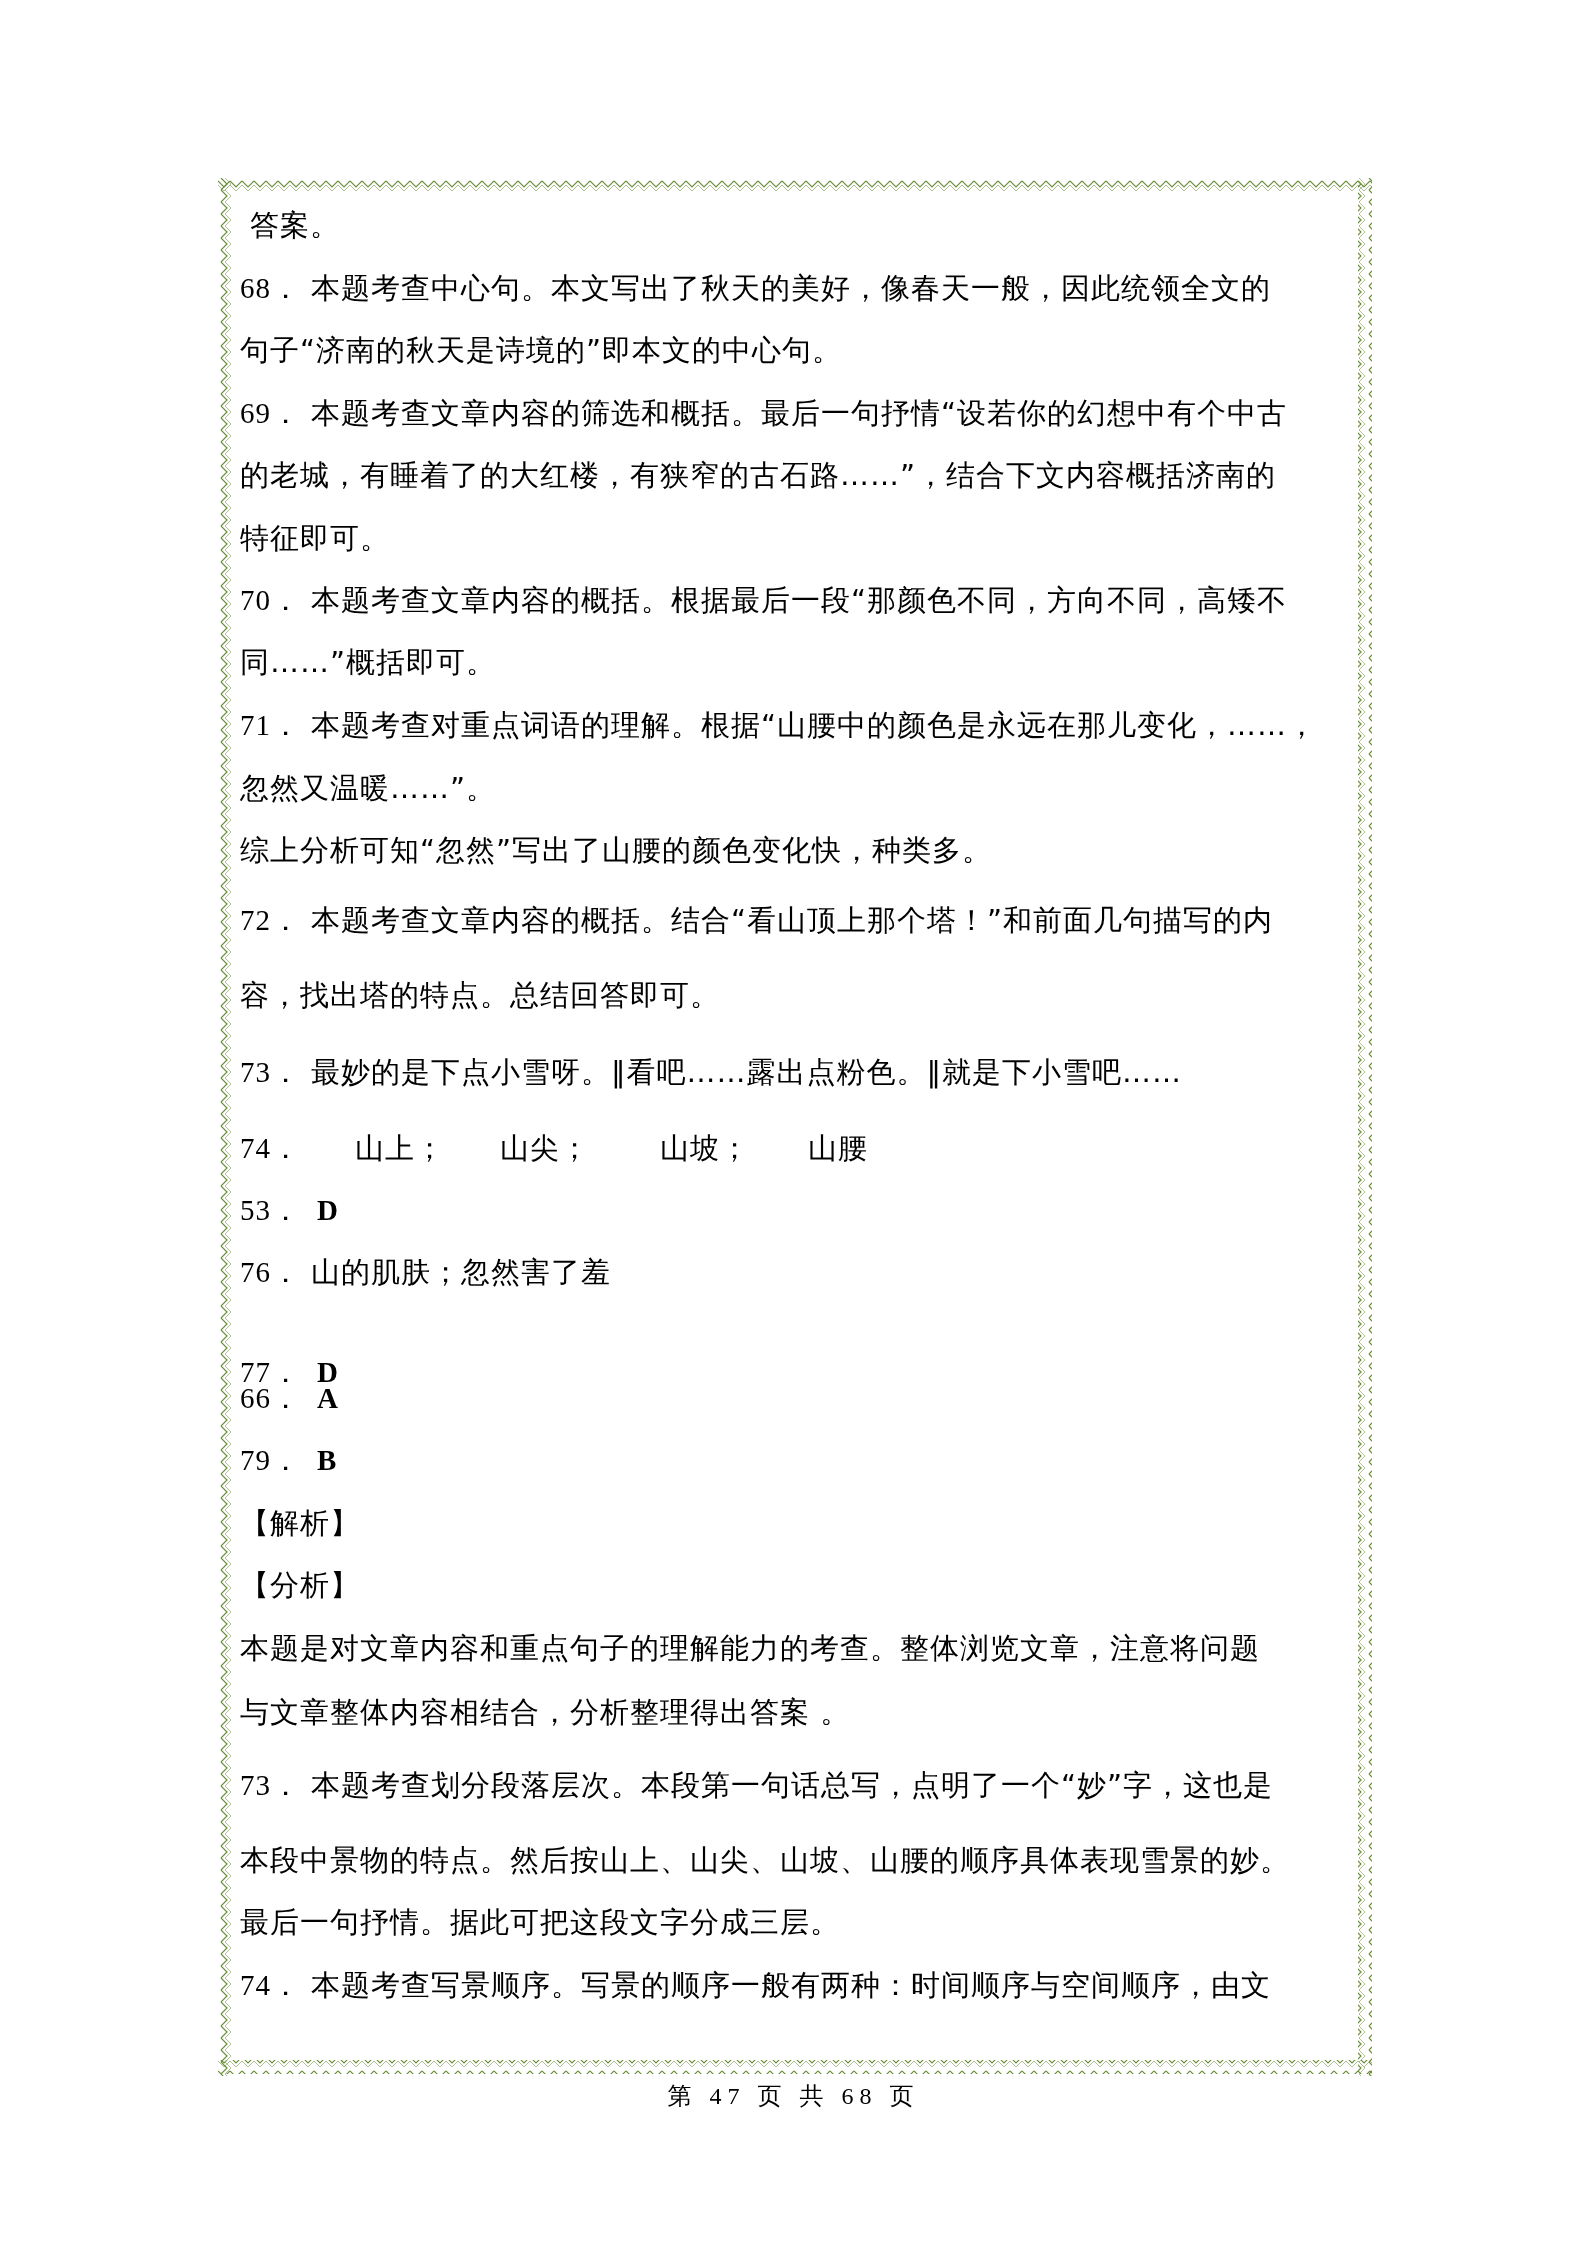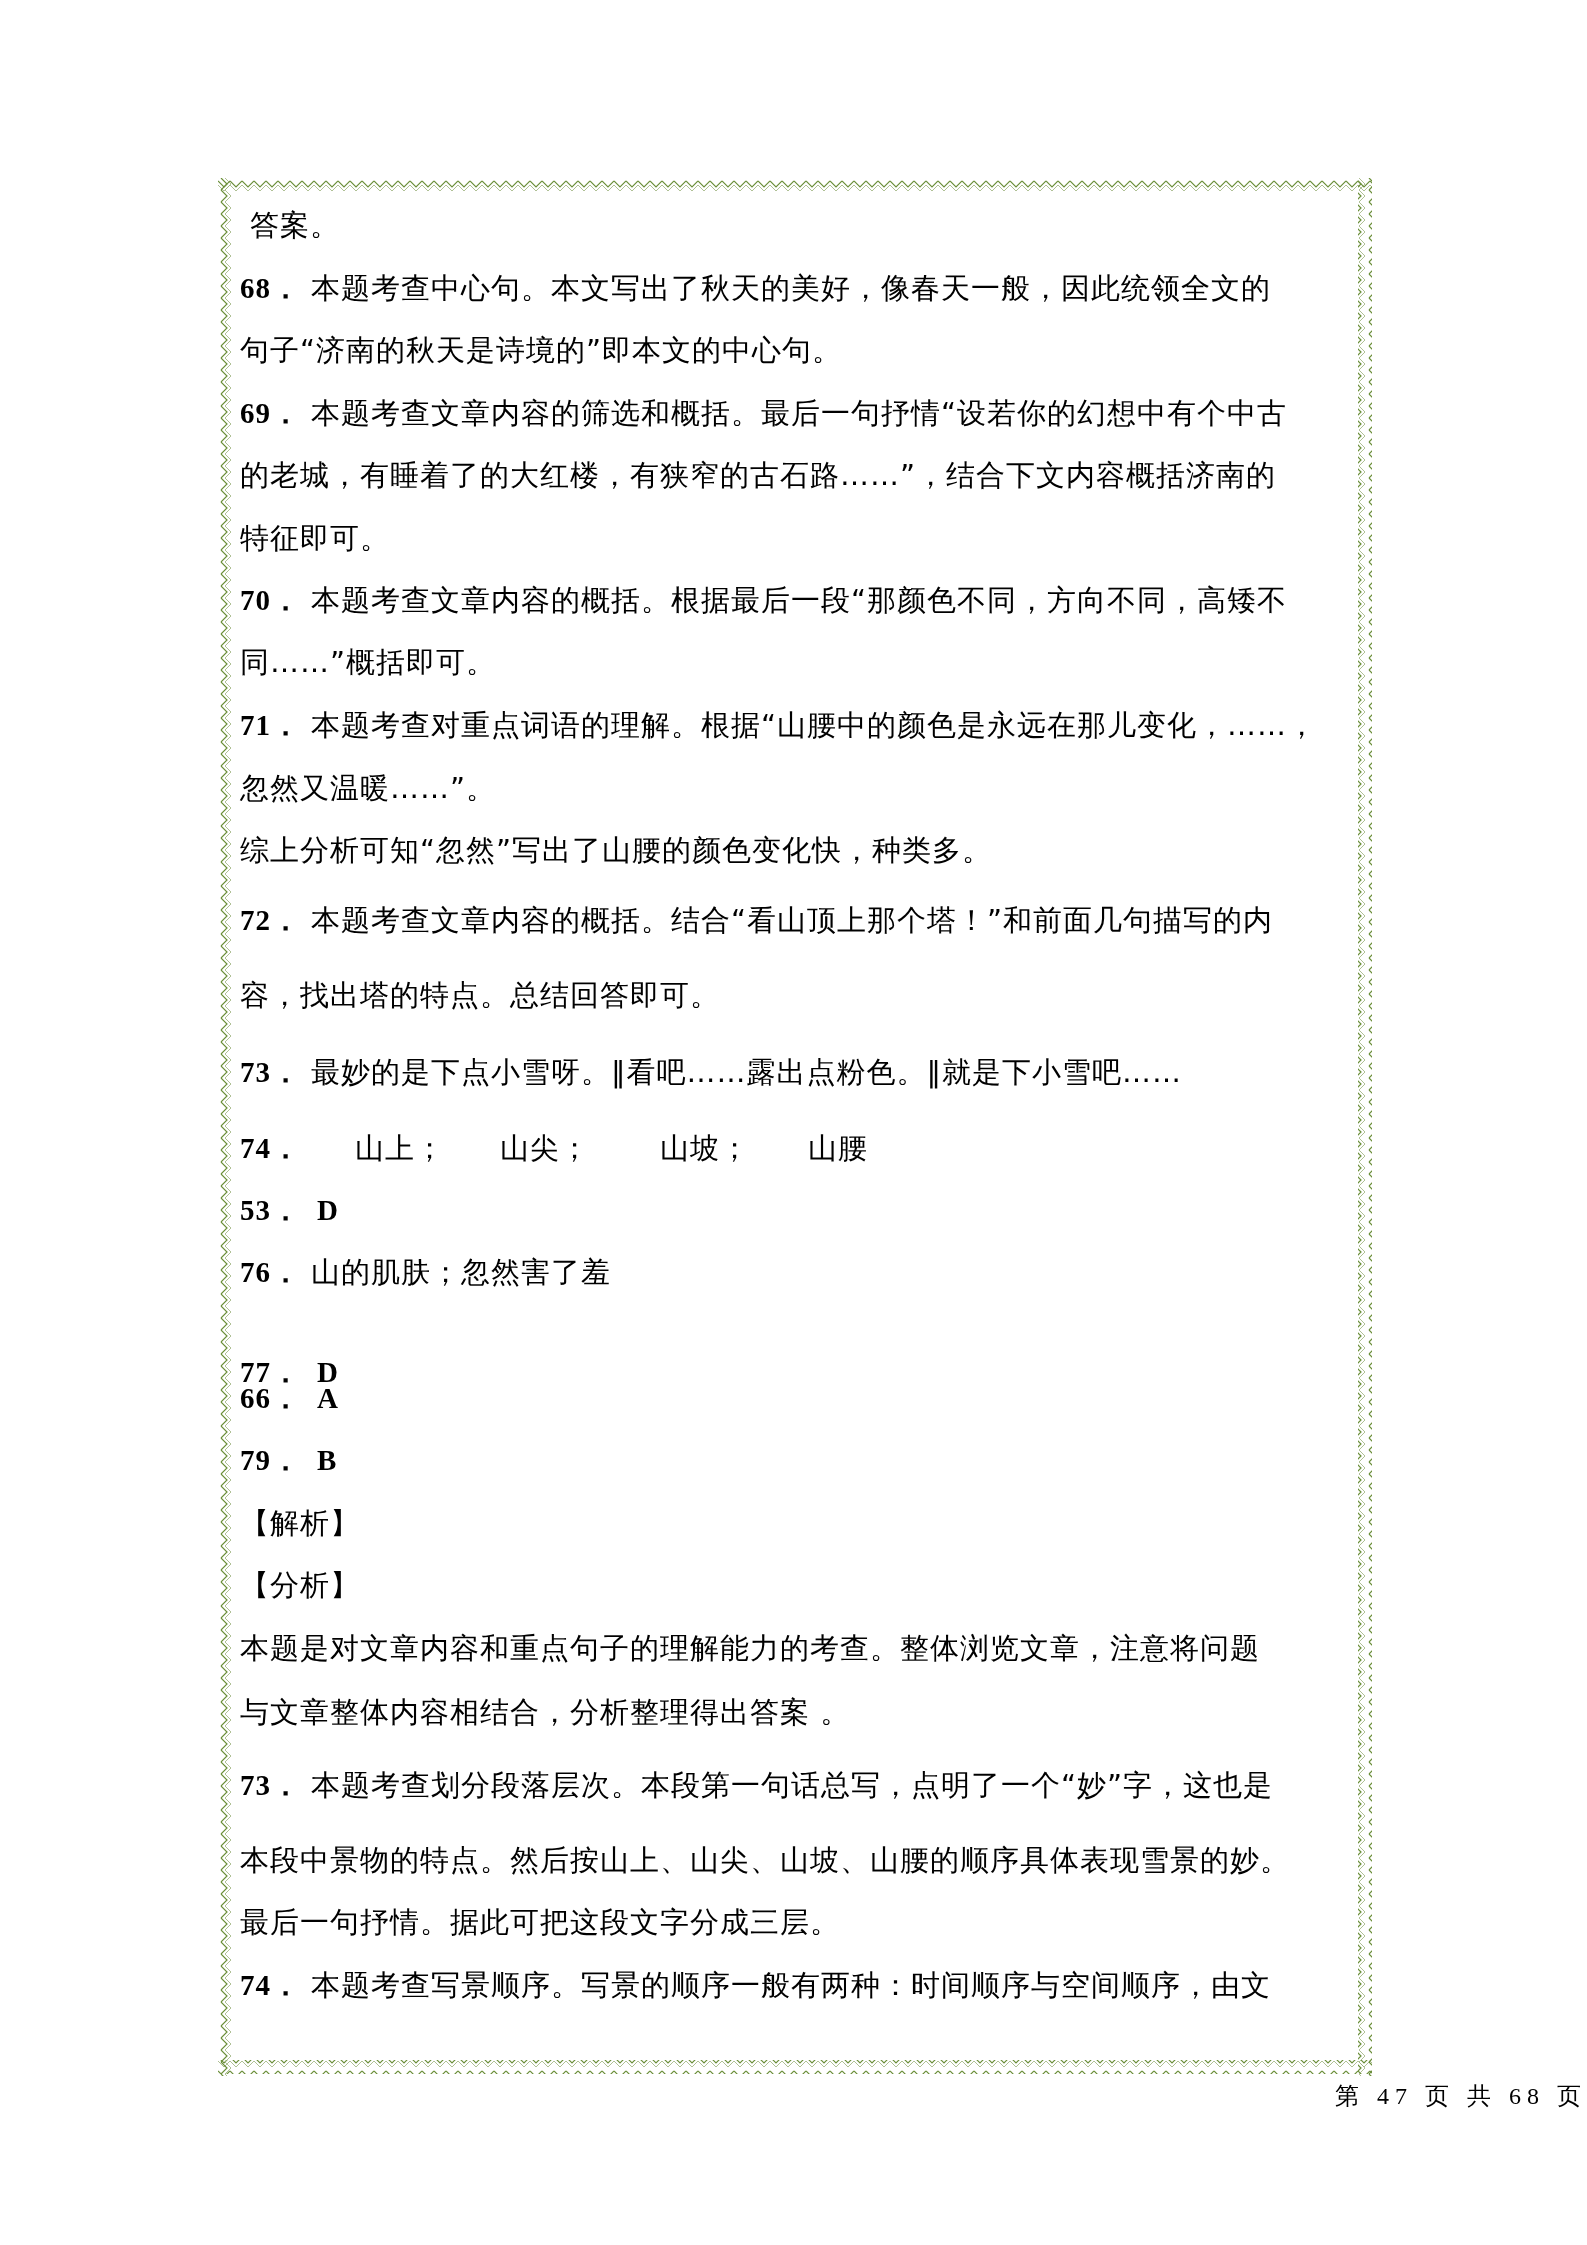--- a/index.html
+++ b/index.html
@@ -3,24 +3,24 @@
 <meta charset="utf-8">
 <style>
   html, body { margin: 0; padding: 0; background: #ffffff; }
   body { width: 1587px; height: 2245px; position: relative; overflow: hidden;
          font-family: "DejaVu Serif", "Liberation Serif", serif; color: #000; }
   .frame { position: absolute; left: 218px; top: 178px; width: 1154px; height: 1898px; }
   .border-svg { position: absolute; left: 0; top: 0; }
   .content { position: absolute; left: 240px; top: 178px; width: 1120px; }
   .line { position: absolute; left: 0; white-space: nowrap; font-size: 29px; line-height: 36px;
           letter-spacing: 1px; font-family: "DejaVu Sans", "Liberation Sans", sans-serif; }
-  .num { font-family: "Liberation Serif", "DejaVu Serif", serif; font-weight: bold; font-size: 29px; margin-right: 10px; }
+  .num { font-family: "Liberation Serif", "DejaVu Serif", serif; font-weight: normal; font-size: 29px; margin-right: 10px; }
   .ans { font-family: "Liberation Serif", "DejaVu Serif", serif; font-weight: bold; font-size: 29px; margin-left: 6px; }
   .opt { position: absolute; top: 0; }
-  .footer { position: absolute; left: 0; width: 1587px; top: 2080px; text-align: right;
+  .footer { position: absolute; left: 0; width: 1587px; top: 2080px; text-align: center;
             font-size: 24px; font-family: "Liberation Serif", "DejaVu Serif", serif; letter-spacing: 6px; }
 </style>
 </head>
 <body>
 
 <div class="frame">
   <svg class="border-svg" width="1154" height="1898" viewBox="0 0 1154 1898">
     <defs>
       <pattern id="zzh" x="0" y="0" width="12" height="14" patternUnits="userSpaceOnUse">
         <polyline points="0,3 6,9 12,3" fill="none" stroke="#6b8f3a" stroke-width="1.2"></polyline>

